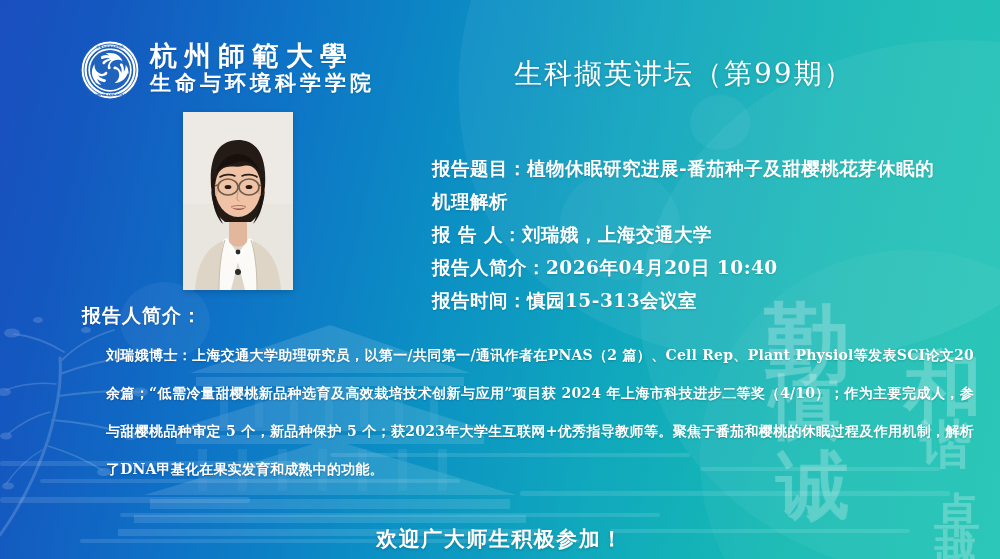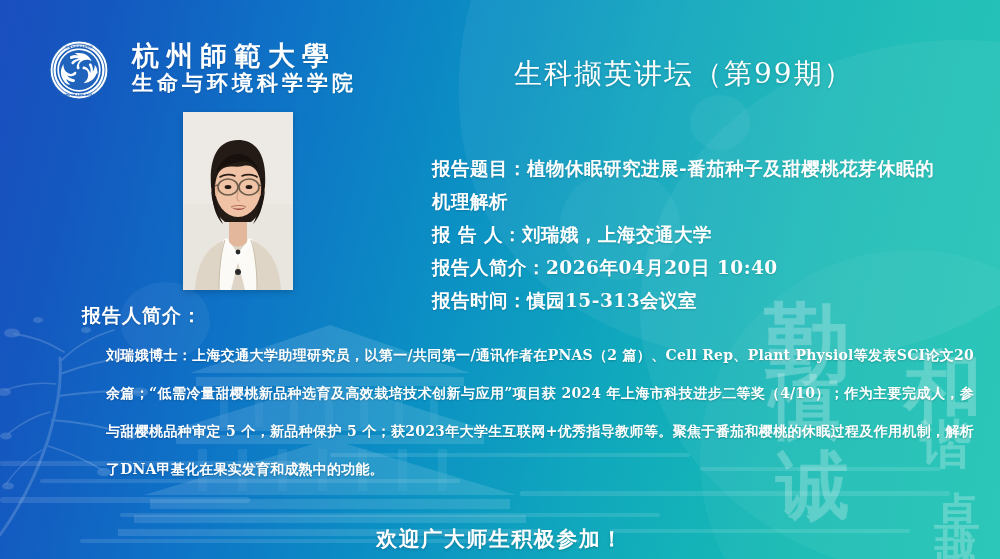--- a/index.html
+++ b/index.html
@@ -78,21 +78,21 @@
   .wm-calli.c1{right:150px;top:300px;font-size:86px;}
   .wm-calli.c2{right:160px;top:372px;font-size:70px;}
   .wm-calli.c3{right:150px;top:448px;font-size:74px;}
   .wm-calli.c4{right:18px;top:348px;font-size:78px;}
   .wm-calli.c5{right:28px;top:418px;font-size:52px;}
   .wm-calli.c6{right:20px;top:492px;font-size:46px;}
   .wm-calli.c7{right:22px;top:528px;font-size:46px;}
 
   
   .brand{
-    position:absolute;left:49px;top:40px;display:flex;align-items:flex-start;gap:23px;
+    position:absolute;left:80px;top:40px;display:flex;align-items:flex-start;gap:10px;
   }
   .brand-logo{width:60px;height:60px;flex:0 0 60px;}
   .brand-text{margin-top:2px;}
   .brand-cn1{
     font-family:"DejaVu Serif","Liberation Serif",serif;
     color:#ffffff;font-size:27px;font-weight:700;letter-spacing:7px;
     line-height:1.04;white-space:nowrap;
     text-shadow:0 1px 2px rgba(0,0,0,.16);
   }
   .brand-cn2{

